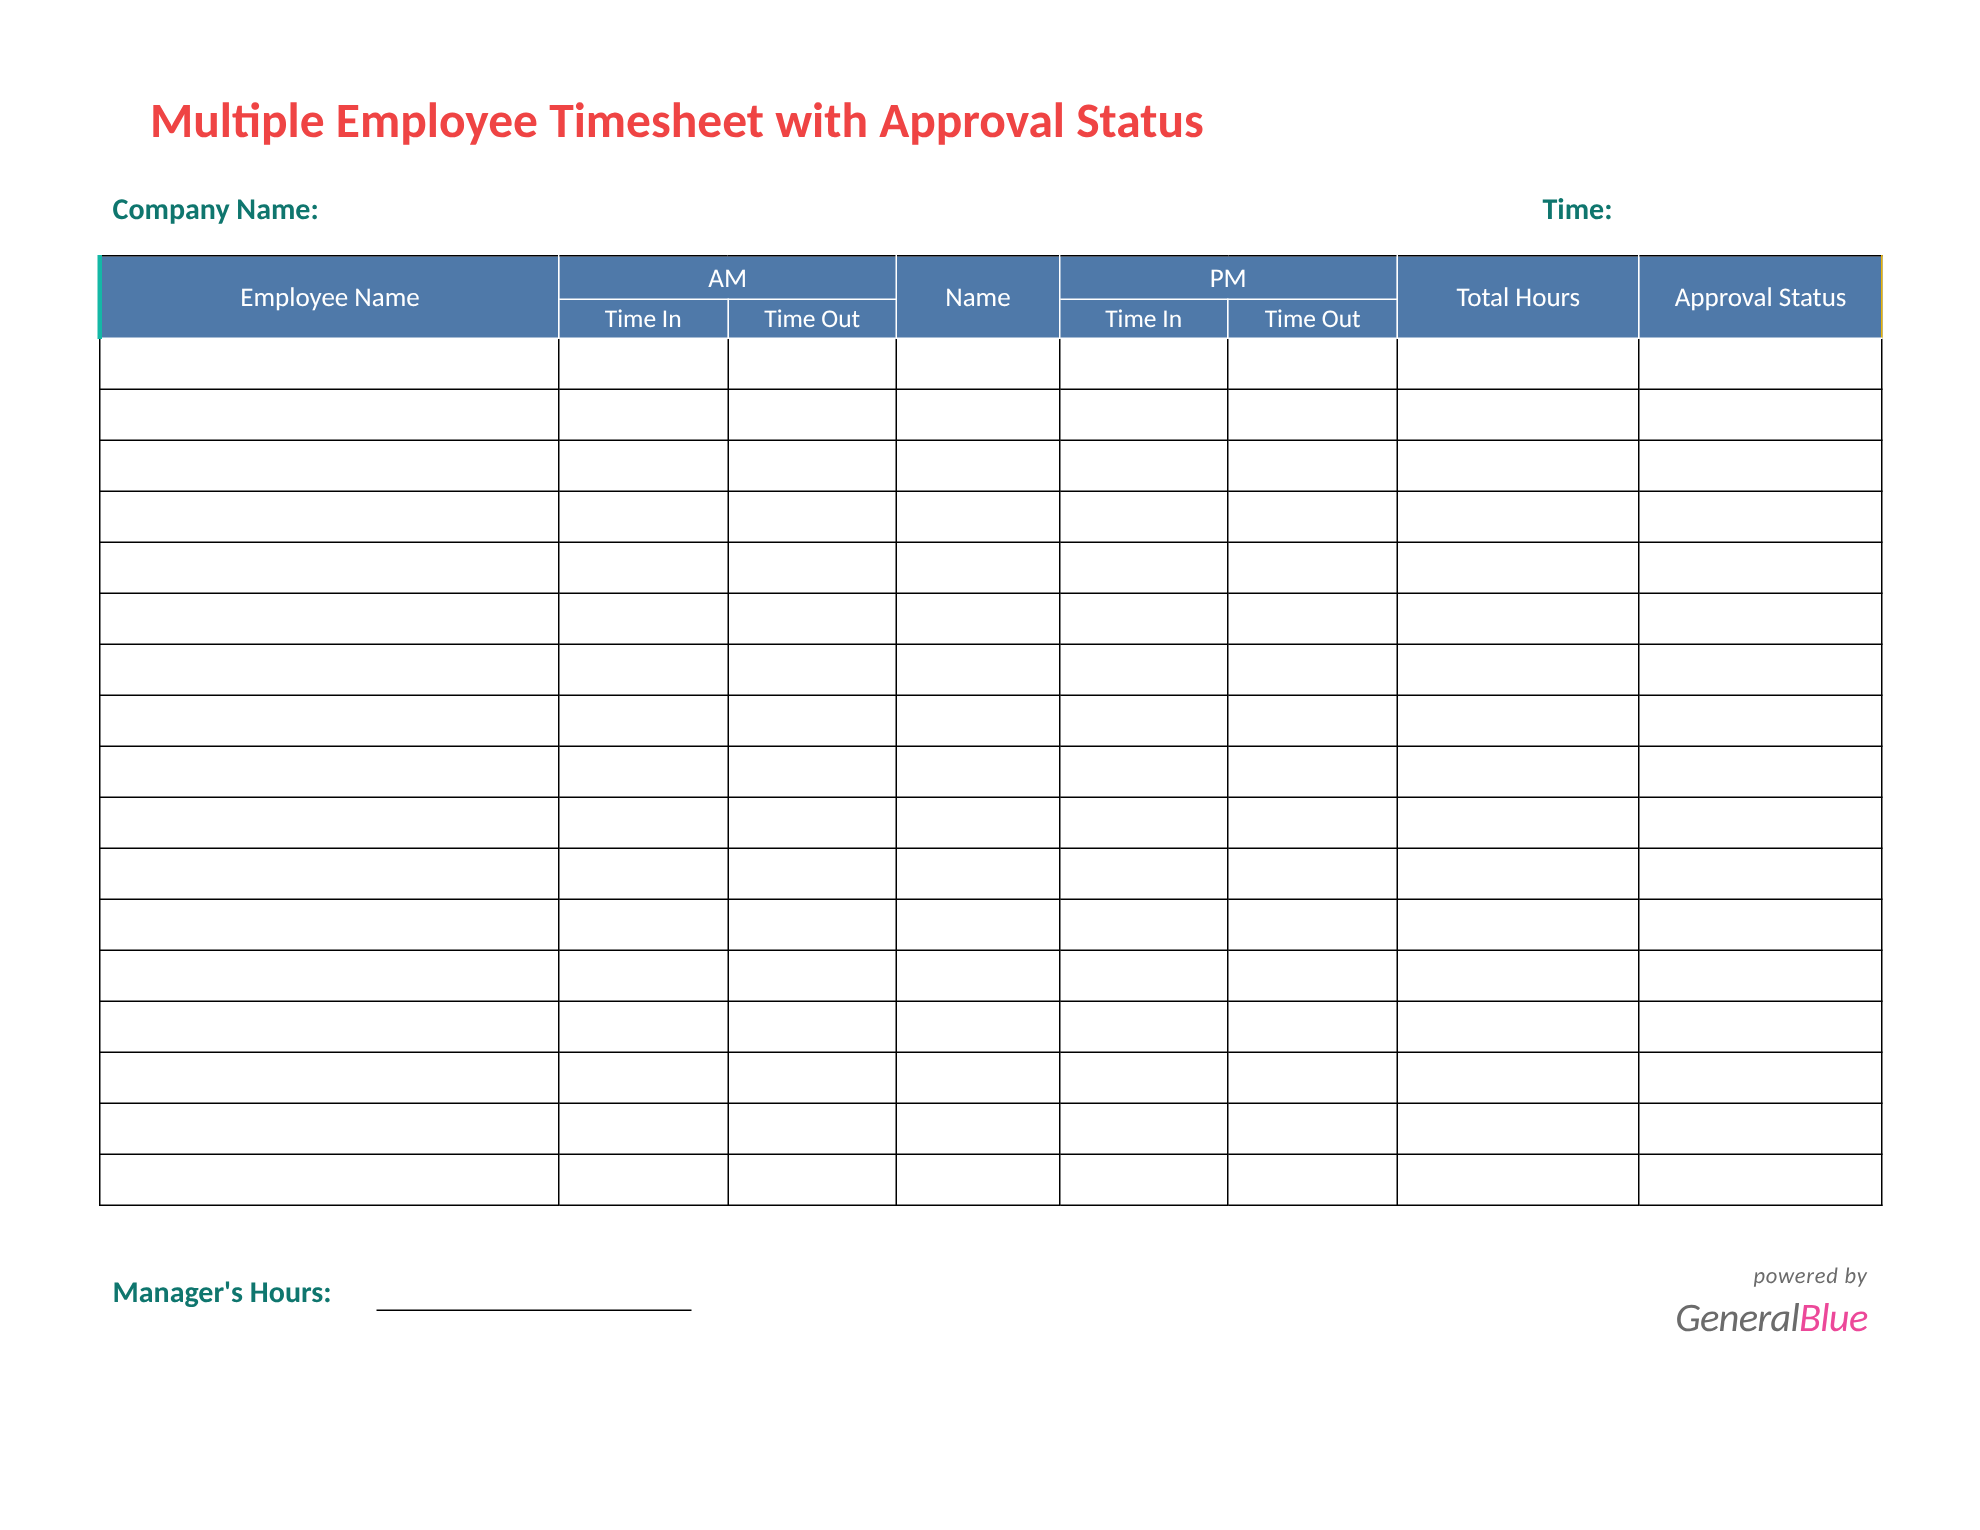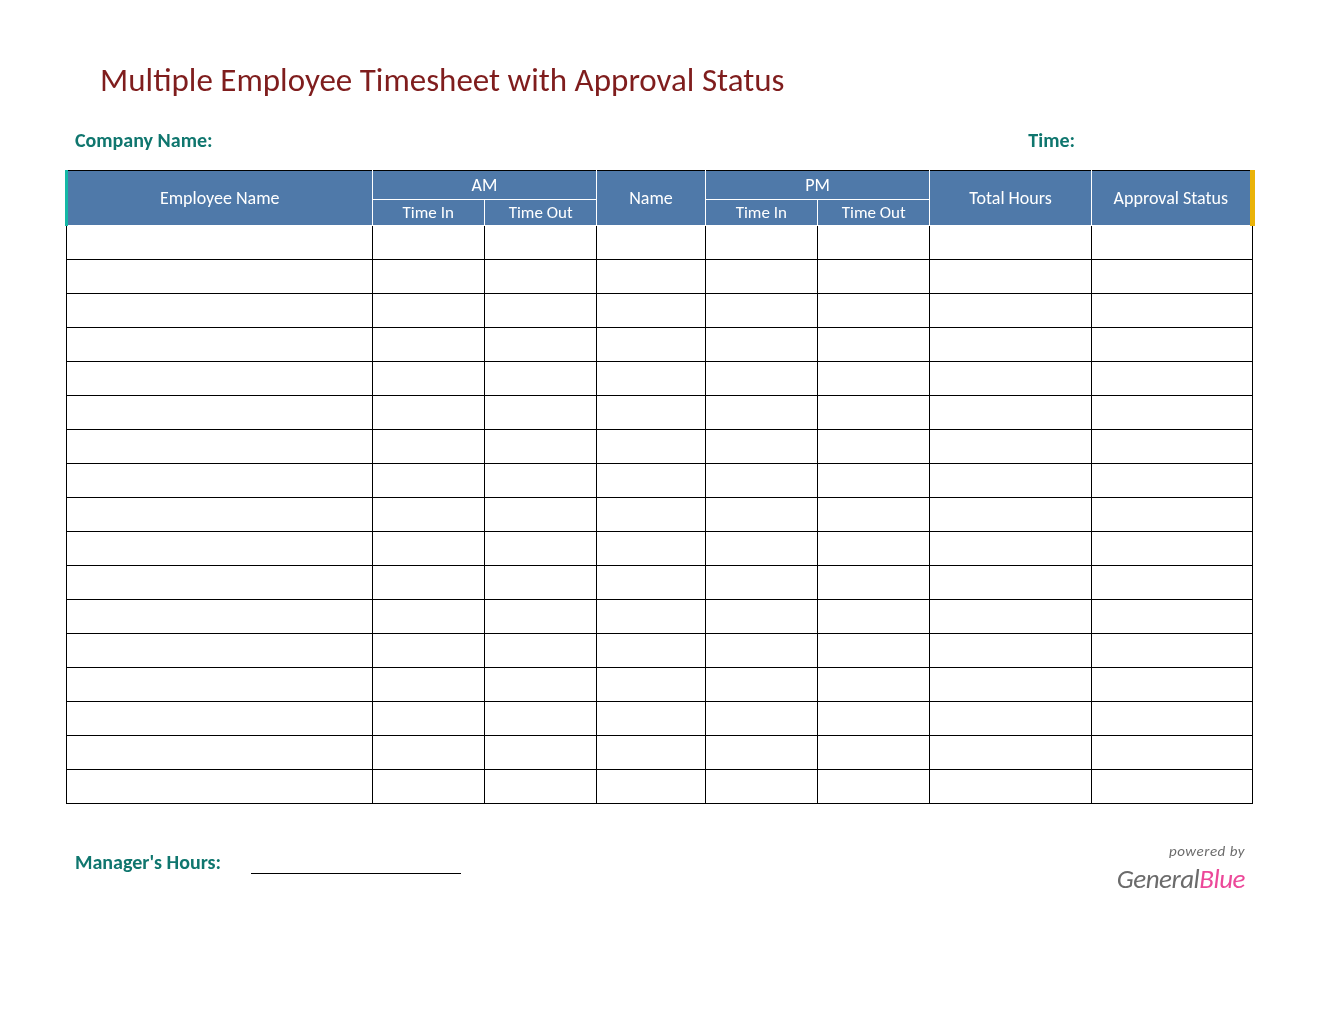--- a/index.html
+++ b/index.html
@@ -4,23 +4,23 @@
   <style>
     * { box-sizing: border-box; margin: 0; padding: 0; }
     body {
       font-family: 'Segoe UI', Calibri, Arial, sans-serif;
       background: #fff;
       width: 1320px;
       height: 1020px;
       padding: 60px 65px 40px 65px;
     }
     .title {
-      color: #7f1d1d;
+      color: #ef4444;
       font-size: 33px;
-      font-weight: 400;
+      font-weight: 700;
       margin-bottom: 28px;
       margin-left: 35px;
     }
     .header-row {
       display: flex;
       padding: 0 10px 18px 10px;
     }
     .label {
       font-weight: 700;
       font-size: 20px;
@@ -36,21 +36,21 @@
     }
     th {
       background: #4f79a9;
       color: #fff;
       font-weight: 400;
       border: 1px solid #fff;
       font-size: 18px;
       padding: 3px 0;
     }
     th.first-col { border-left: 3px solid #14b8a6; }
-    th.last-col { border-right: 5px solid #eab308; }
+    th.last-col { border-right: 1px solid #eab308; }
     th.top-row { border-top: 1px solid #000; }
     th.sub { font-size: 17px; padding: 2px 0; }
     td {
       border: 1px solid #000;
       height: 34px;
       background: #fff;
     }
     .col-name { width: 288px; }
     .col-time { width: 106px; }
     .col-lunch { width: 102px; }

